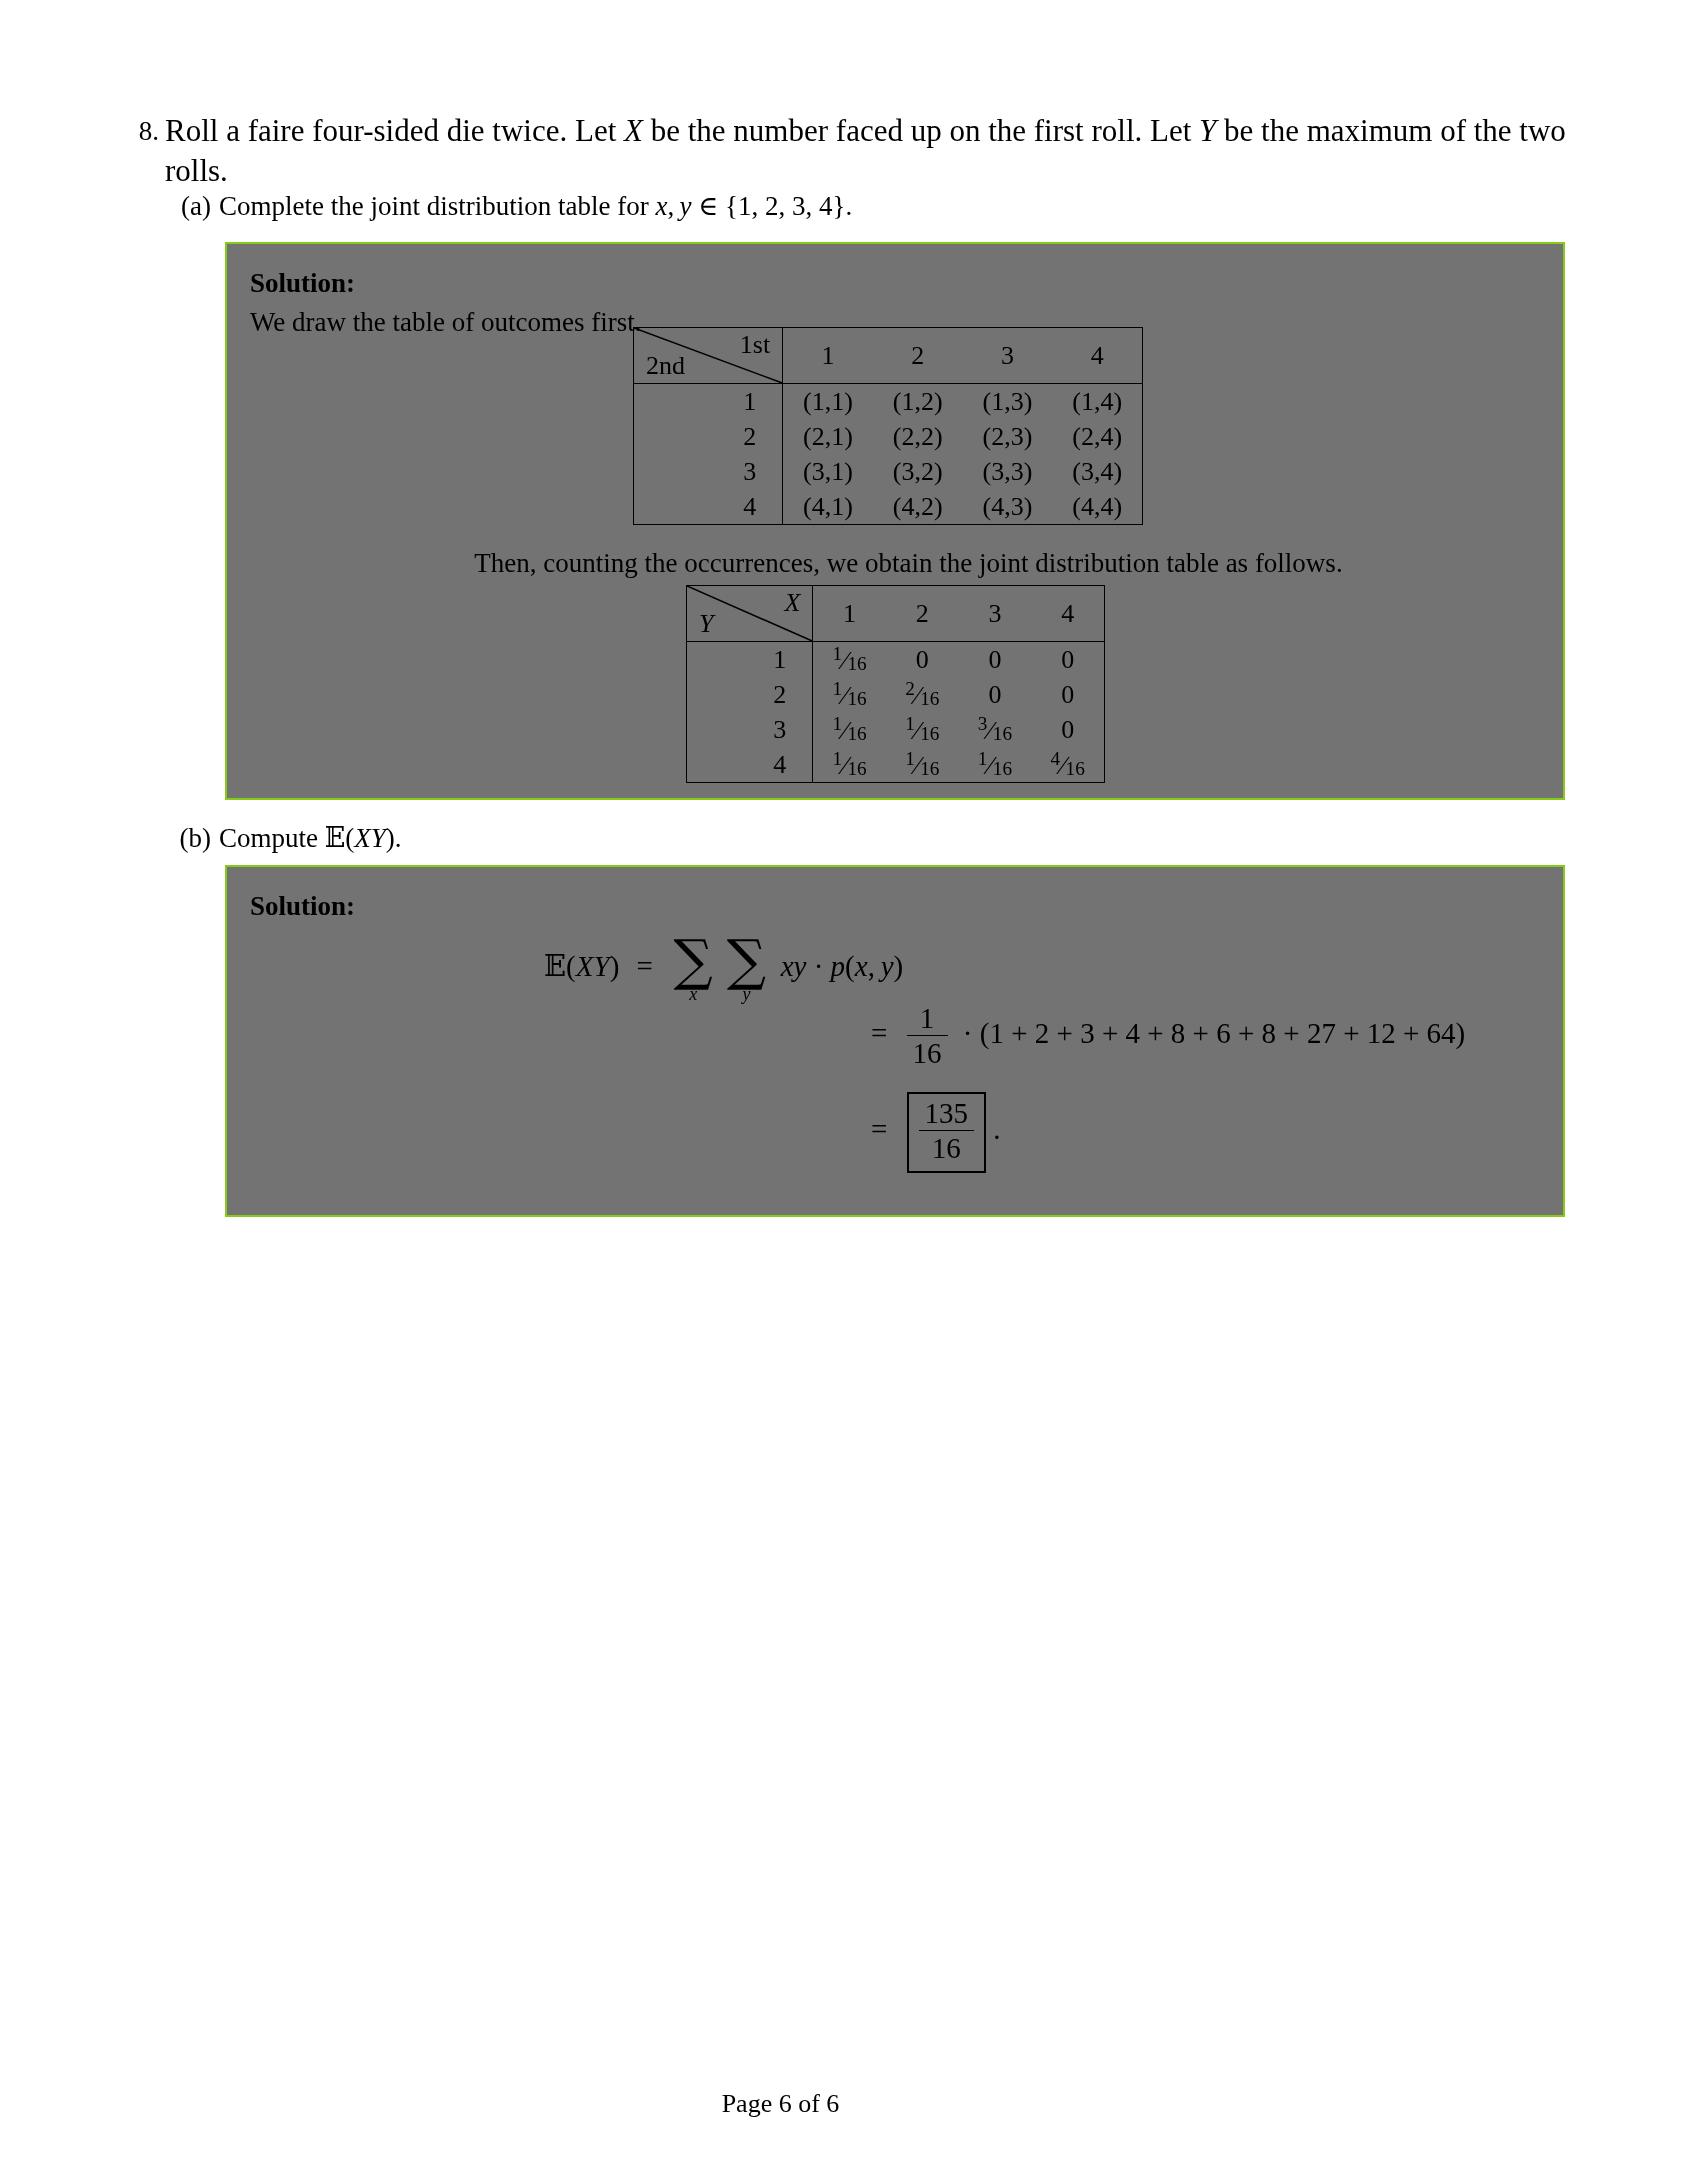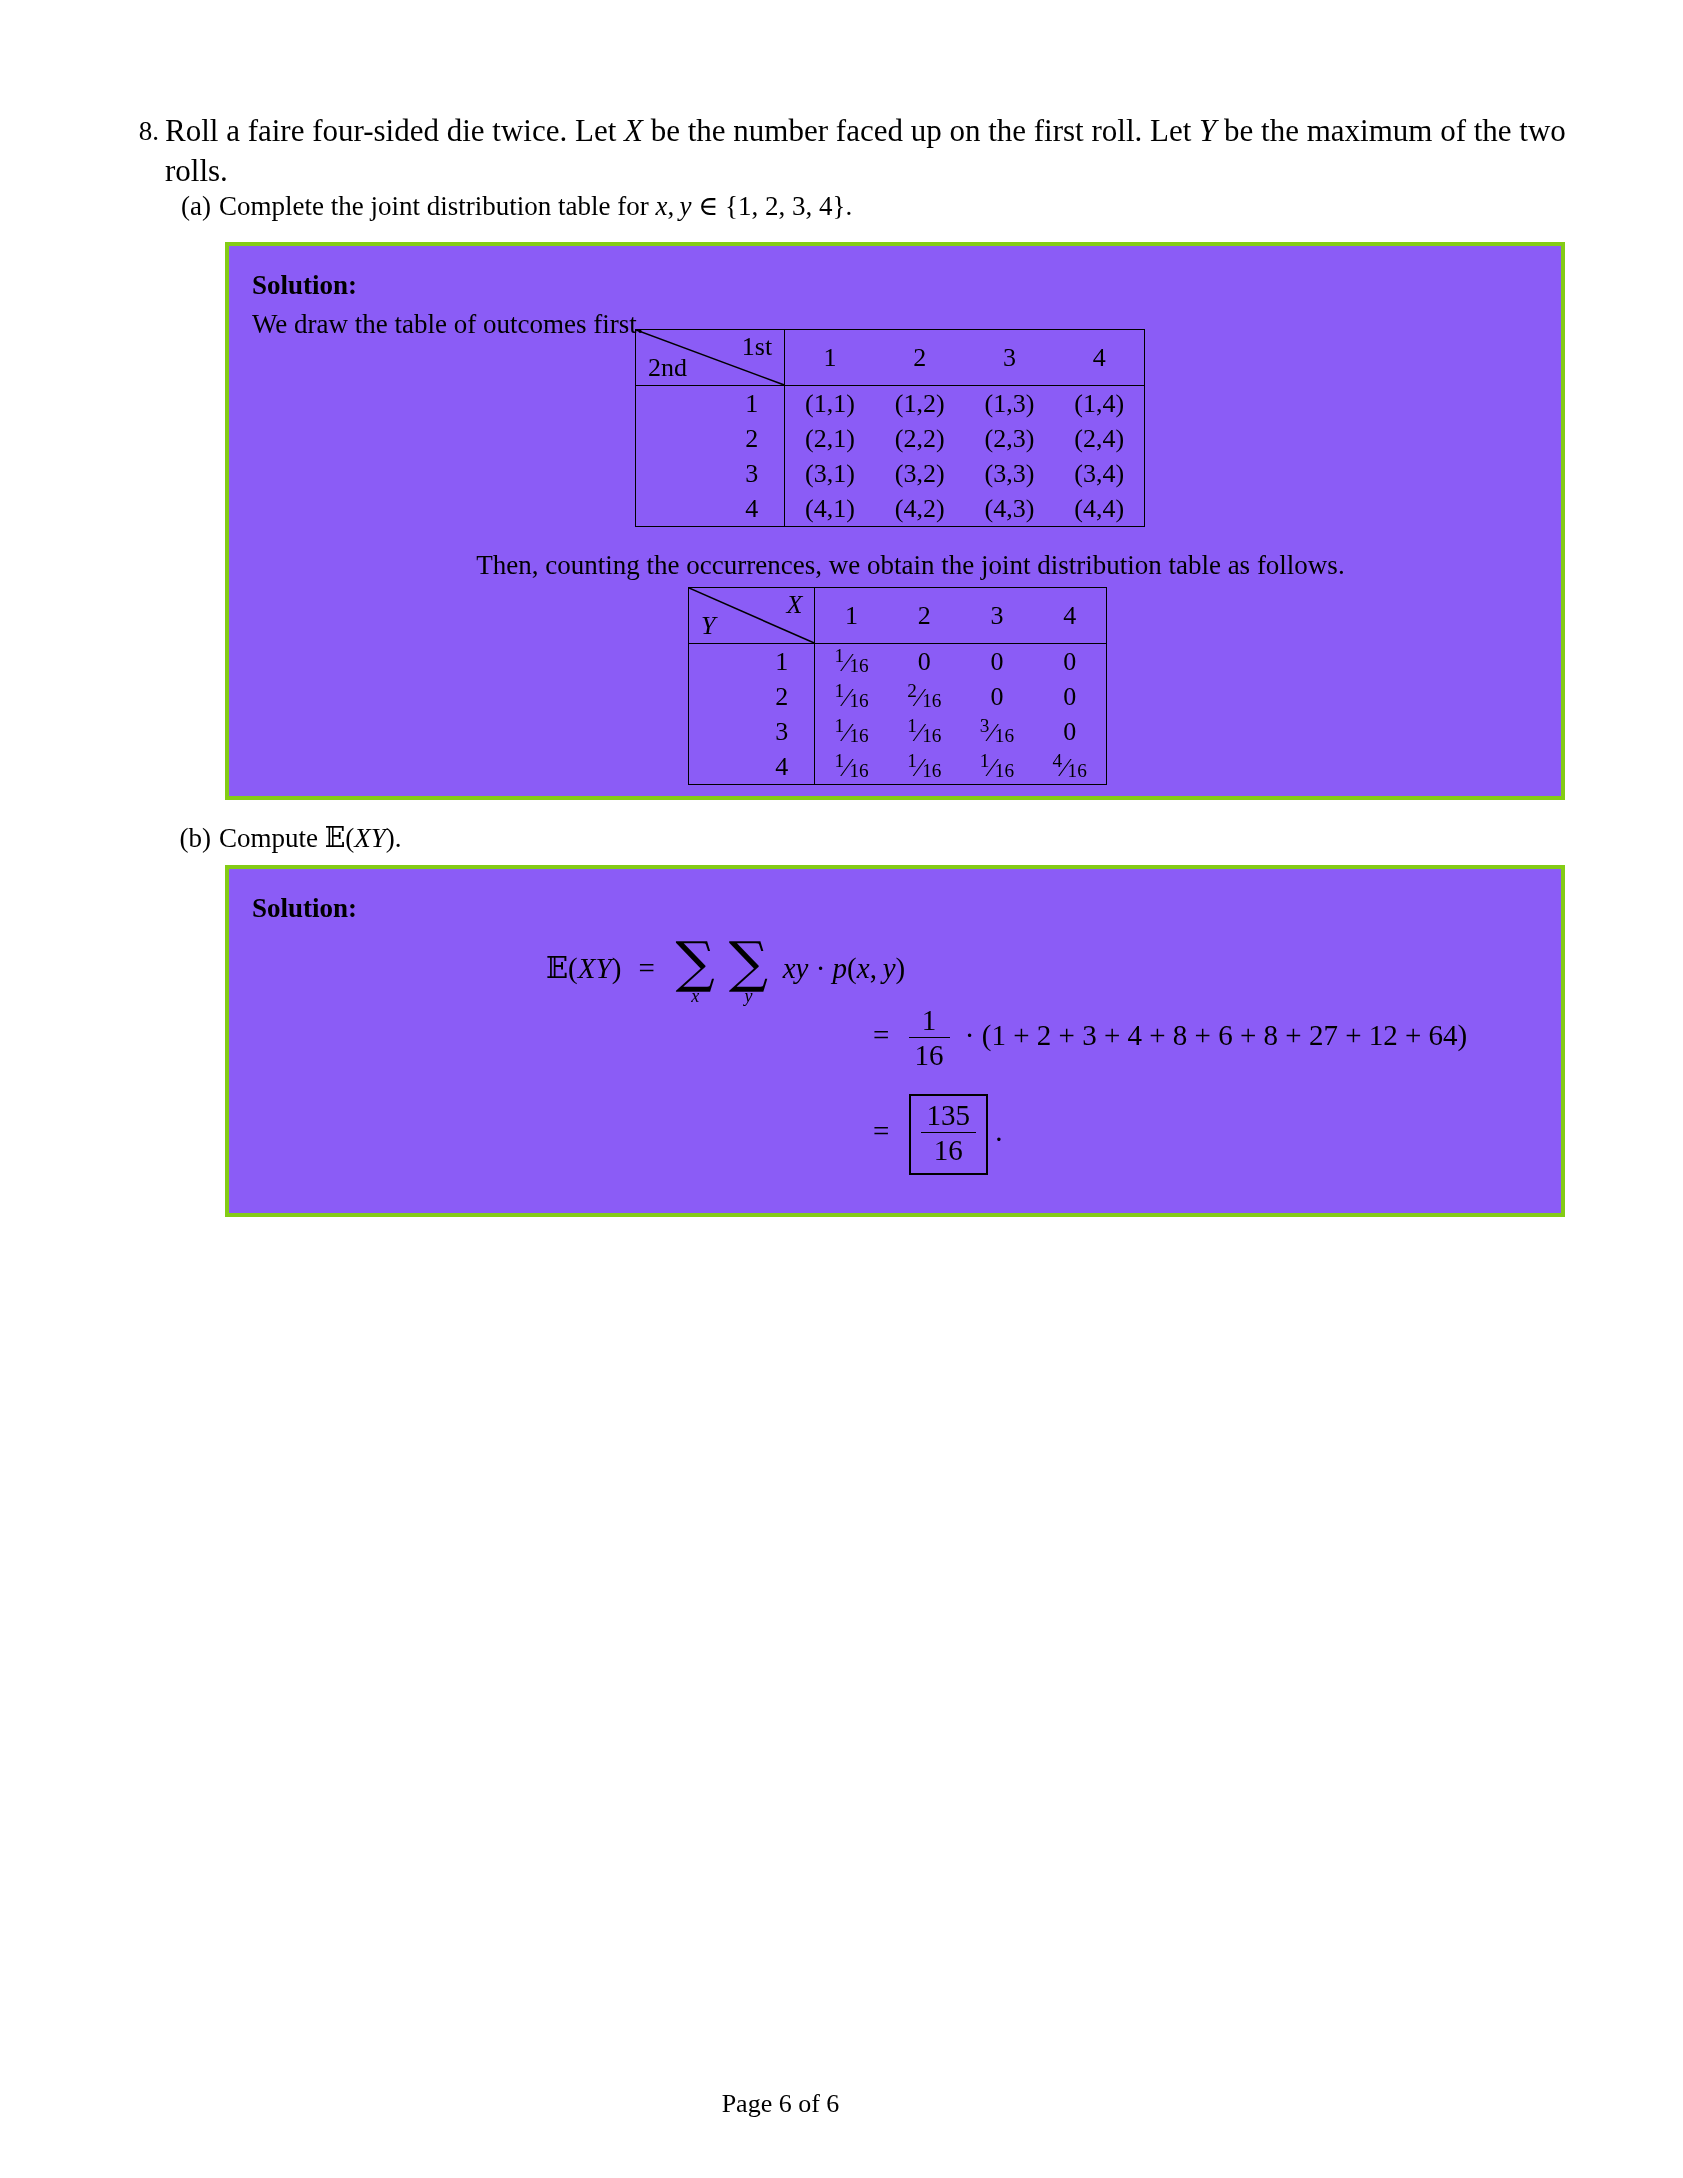--- a/index.html
+++ b/index.html
@@ -60,22 +60,22 @@
     text-align: right;
   }
   .part-text {
     margin-left: 61px;
     white-space: nowrap;
   }
 
   
   .solbox {
     position: absolute;
-    border: 4px solid #84cc16;
-    background: #8b5cf6;
+    border: 2px solid #84cc16;
+    background: #737373;
     box-sizing: border-box;
   }
   .sol-title {
     position: absolute;
     font-size: 27px;
     font-weight: bold;
     line-height: 34px;
   }
   .sol-text {
     position: absolute;

